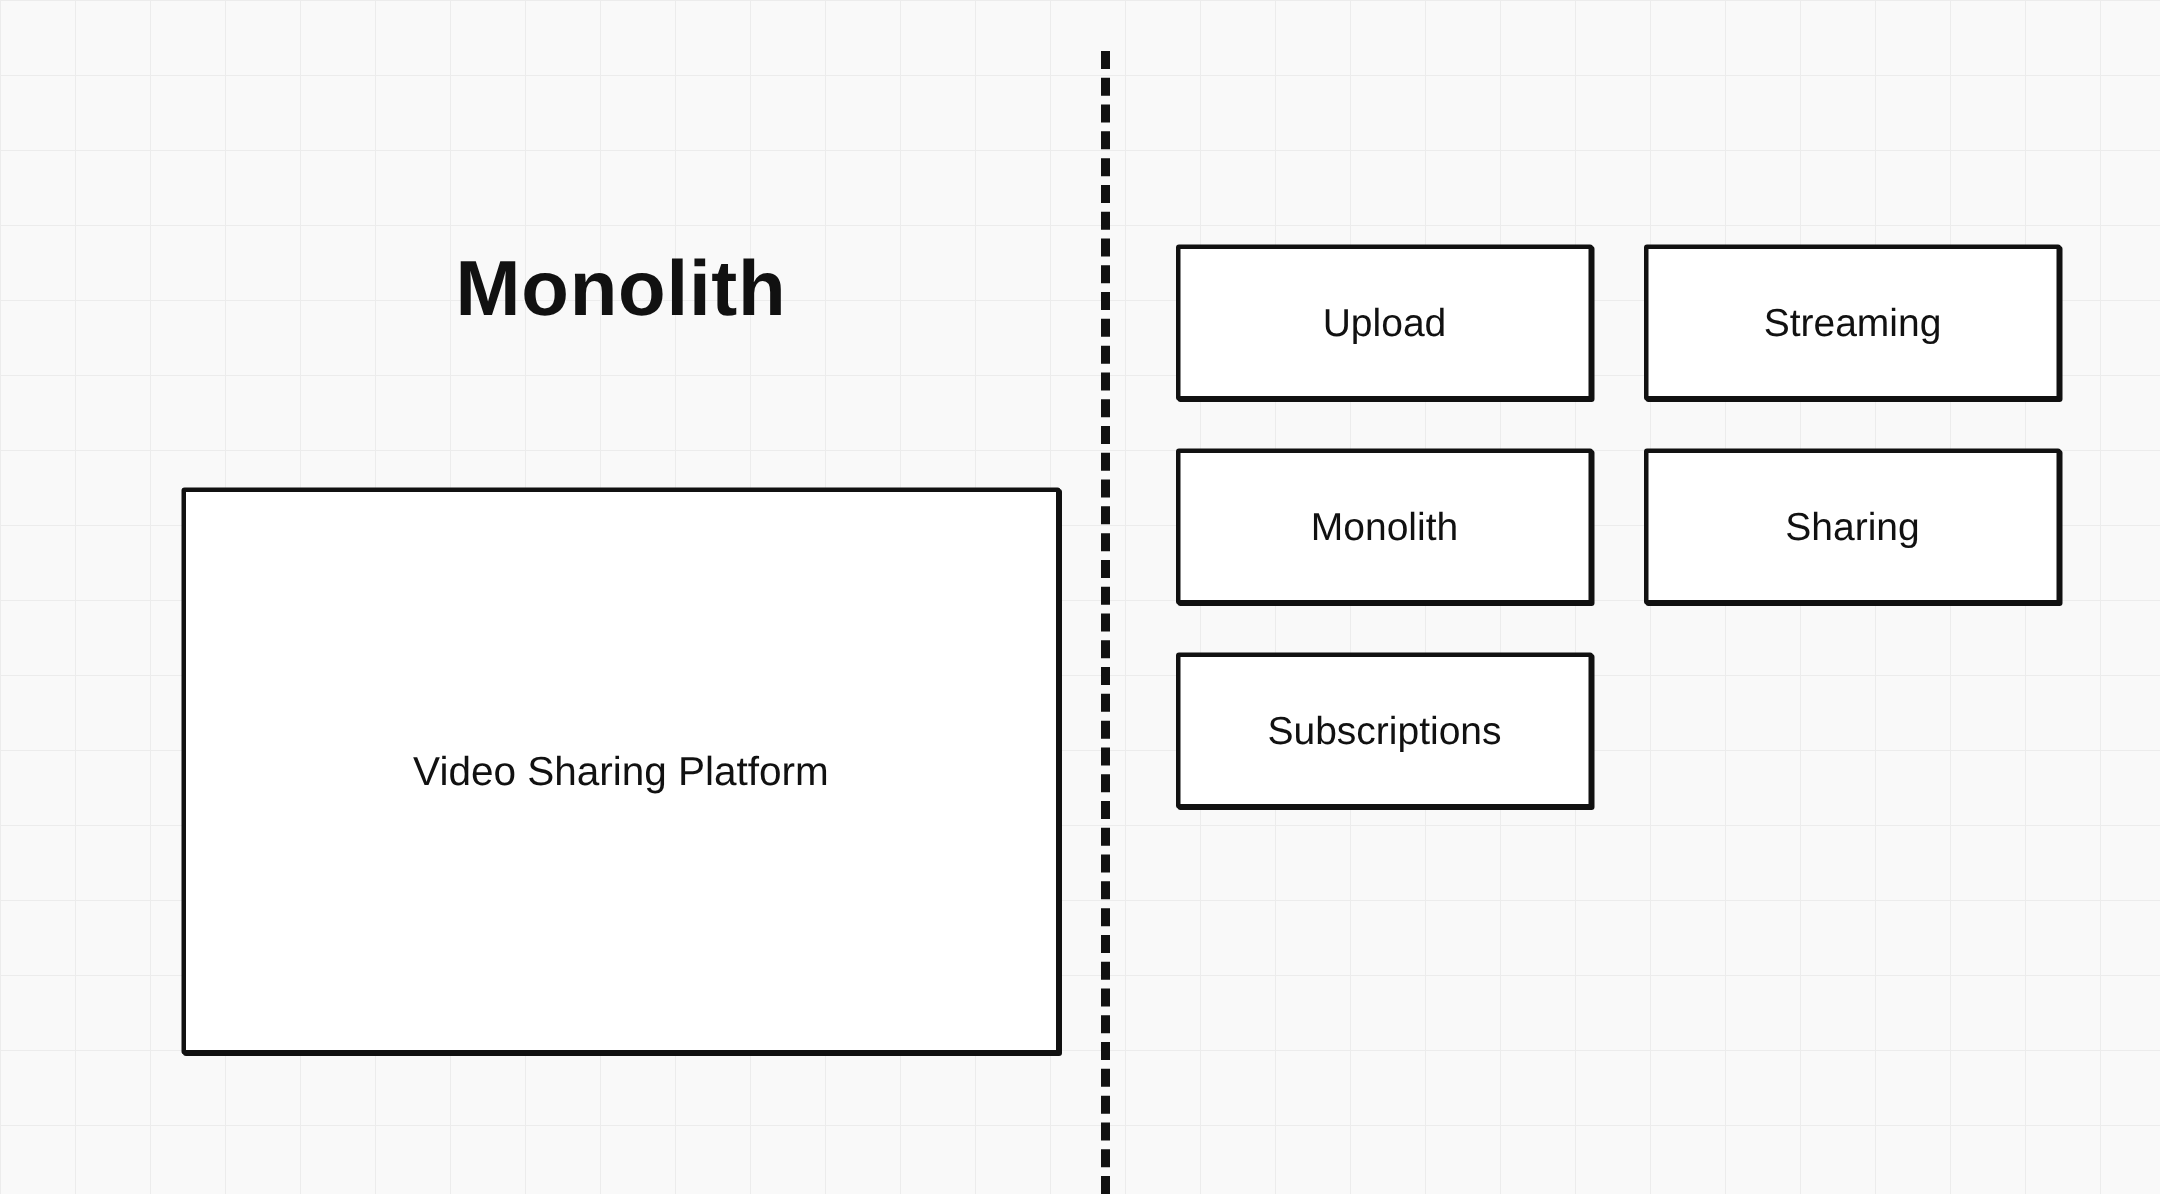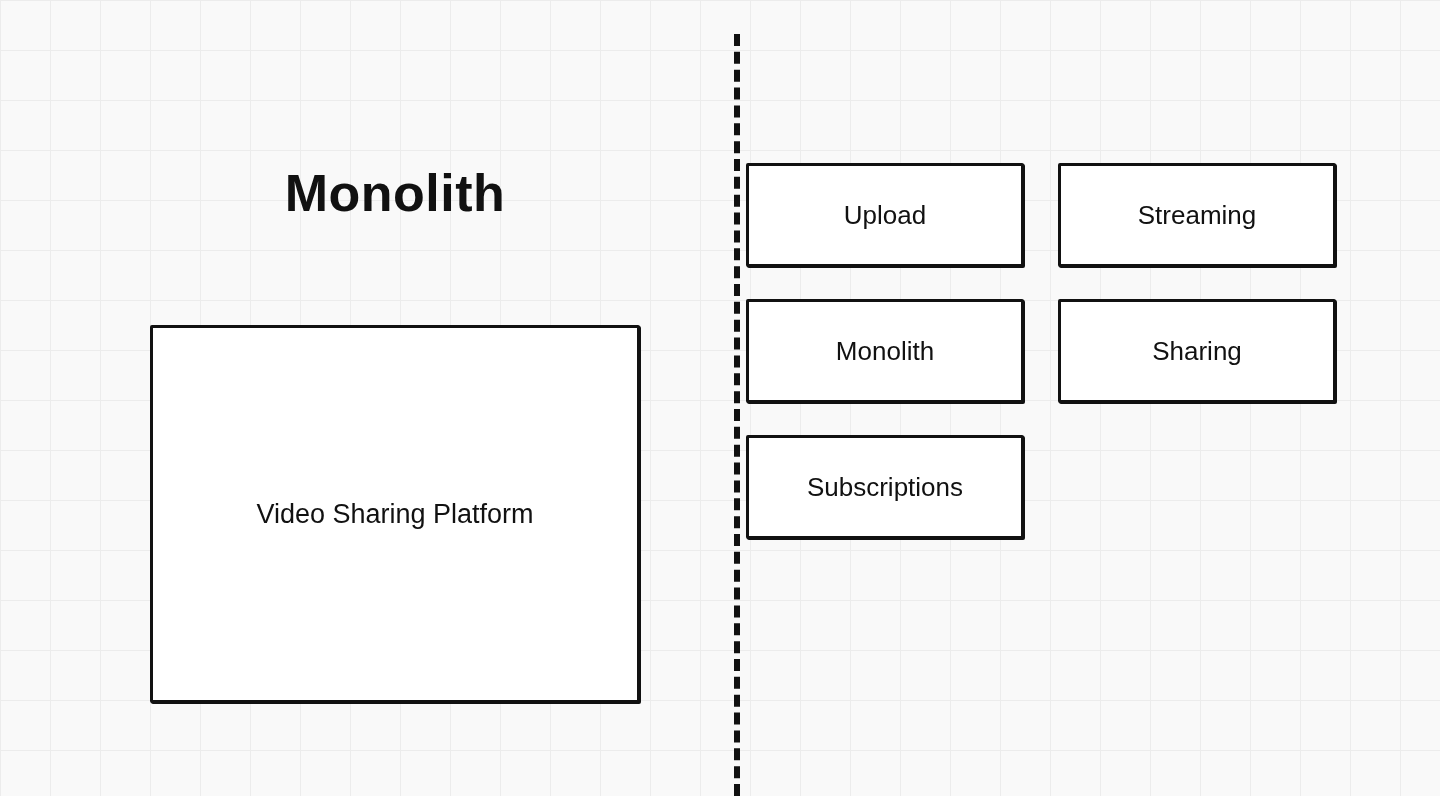--- a/index.html
+++ b/index.html
@@ -48,21 +48,21 @@
 
     .title {
       font-size: 52px;
       font-weight: 600;
       color: #111;
       margin-bottom: 85px;
       letter-spacing: 0.5px;
     }
 
     .monolith-box {
-      width: 490px;
+      width: 586px;
       height: 378px;
       background-color: #ffffff;
       border: 3px solid #111;
       display: flex;
       align-items: center;
       justify-content: center;
       box-shadow: 1px 1px 0 0 #111;
       border-radius: 2px;
     }
 

